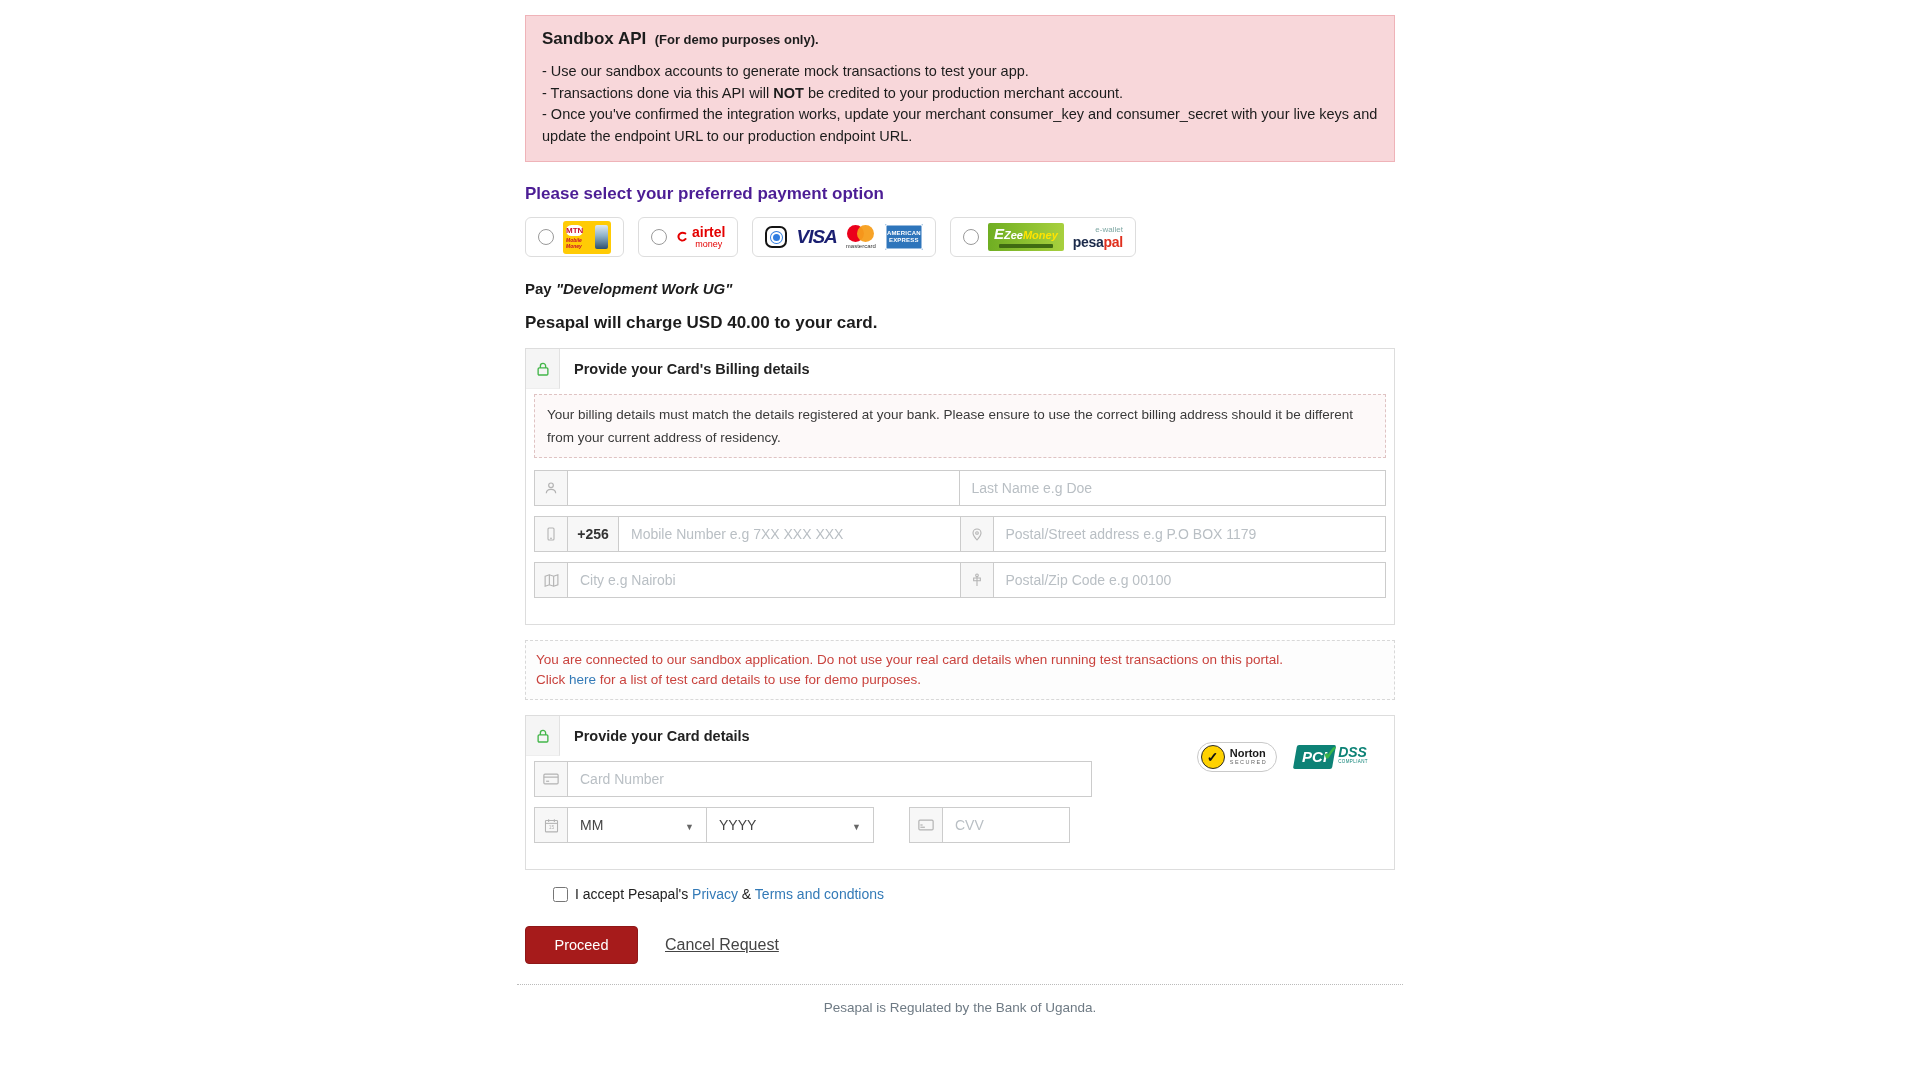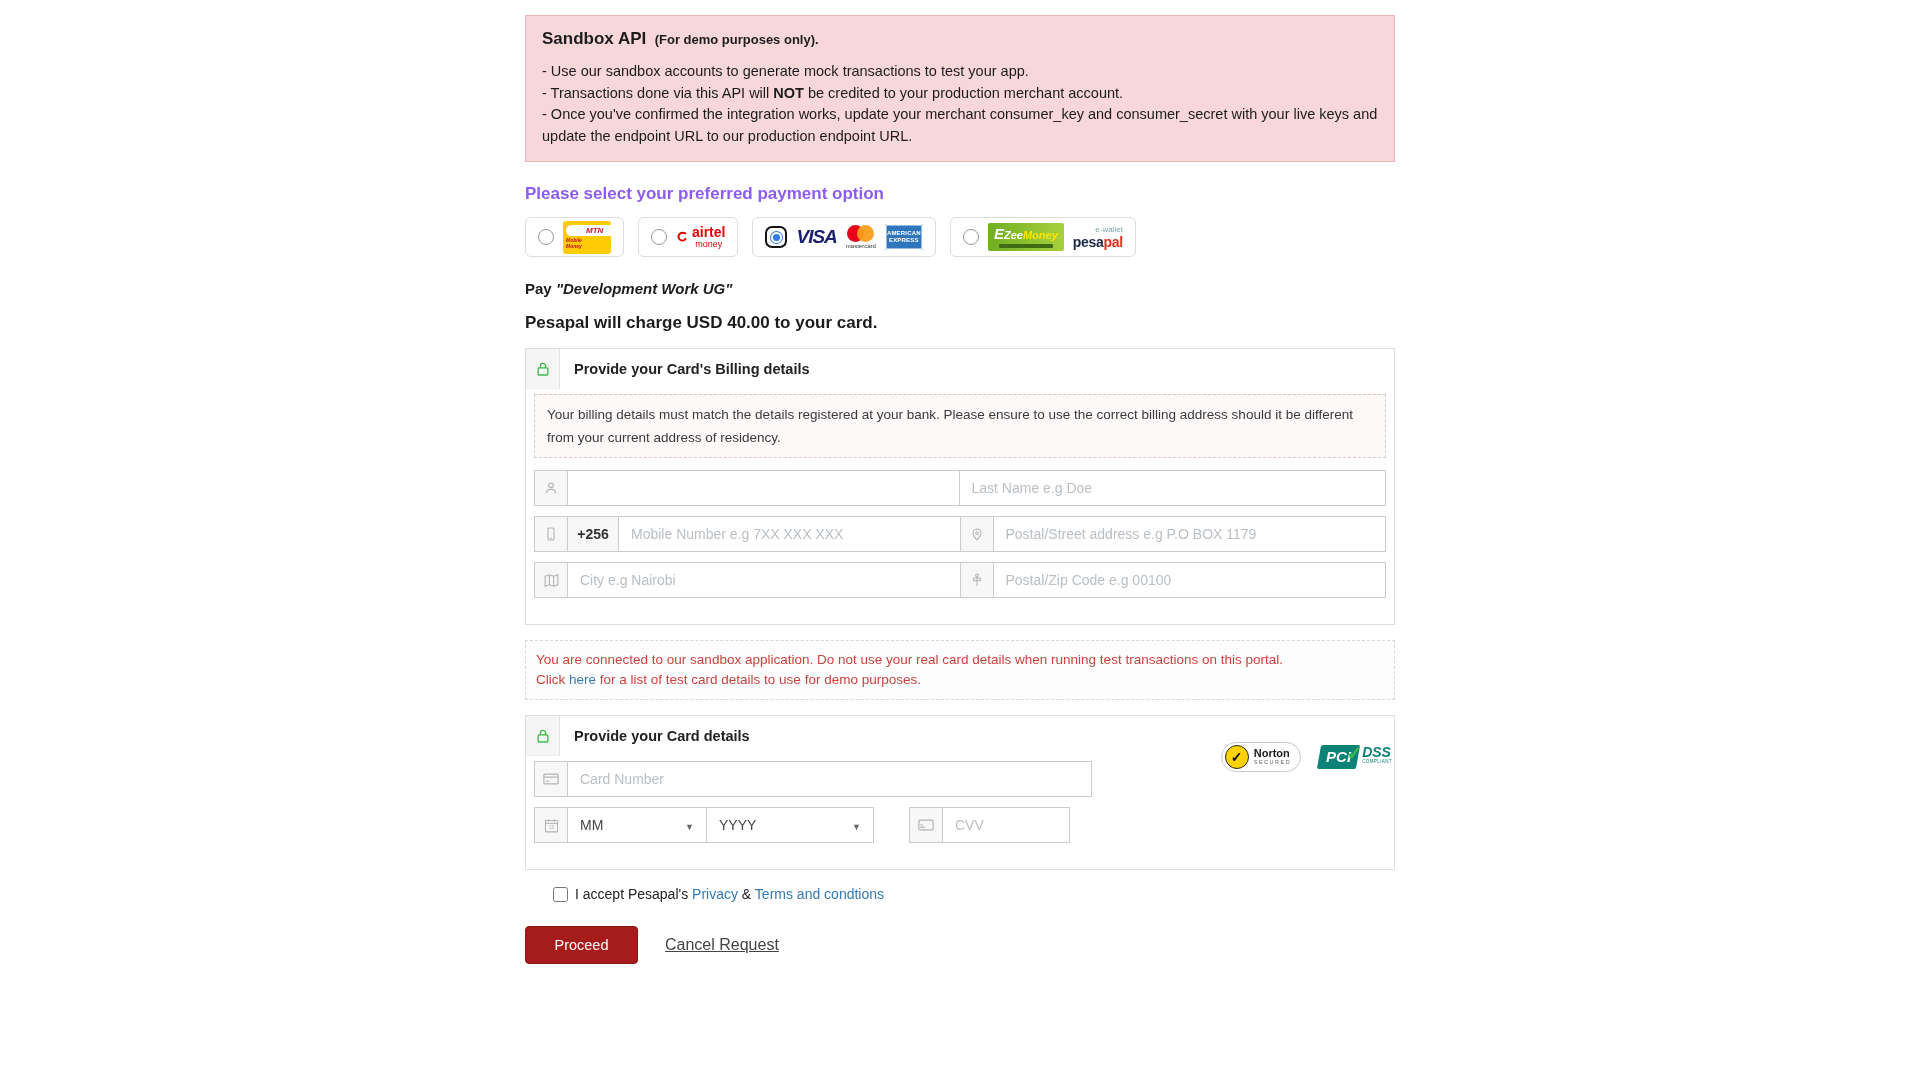--- a/index.html
+++ b/index.html
@@ -8,38 +8,38 @@
   .container{width:870px;margin:0 auto;padding-top:15px;}
 
   
   .alert{background:#f8d7da;border:1px solid #efb3b8;padding:13px 16px 14px;box-sizing:border-box;}
   .alert-title-row{margin-bottom:12px;}
   .alert-title{font-size:17px;font-weight:bold;}
   .alert-subtitle{font-size:13px;font-weight:bold;margin-left:4px;}
   .alert-line{font-size:14.5px;line-height:21.5px;}
 
   
-  .heading{font-size:17px;font-weight:bold;margin:22px 0 13px;color:#8b5cf6;}
+  .heading{font-size:17px;font-weight:bold;margin:22px 0 13px;color:#4c1d95;}
 
   
   .options{display:flex;gap:14px;align-items:stretch;}
   .option{height:40px;border:1px solid #ddd;border-radius:6px;background:#fff;display:inline-flex;
           align-items:center;padding:0 12px;gap:9px;cursor:pointer;box-sizing:border-box;}
   .radio{width:16px;height:16px;border:1.5px solid #9a9a9a;border-radius:50%;background:#fff;flex:0 0 16px;box-sizing:border-box;}
   .radio-selected{width:22px;height:22px;border:2.5px solid #141414;border-radius:7px;display:flex;
           align-items:center;justify-content:center;box-sizing:border-box;flex:0 0 22px;background:#fff;}
   .radio-mid{width:13px;height:13px;border-radius:50%;background:#2f7ce0;display:flex;align-items:center;justify-content:center;}
   .radio-dot{width:7px;height:7px;border-radius:50%;background:#2f7ce0;box-shadow:0 0 0 2px #fff;}
 
   
   .mtn-logo{width:48px;height:33px;background:#ffcb05;border-radius:3px;display:flex;align-items:center;
             justify-content:space-between;padding:2px 3px;box-sizing:border-box;}
   .mtn-left{display:flex;flex-direction:column;align-items:flex-start;}
   .mtn-pill{background:#fff;border-radius:6px;color:#c8102e;font-weight:bold;font-size:8px;
-            padding:1px 20px;line-height:9px;font-style:italic;}
+            padding:1px 0;line-height:9px;}
   .mtn-sub{color:#c8102e;font-size:5px;font-weight:bold;font-style:italic;margin-top:1px;line-height:6px;width:26px;}
   .mtn-art{width:13px;height:24px;border-radius:2px;background:linear-gradient(180deg,#dfe9f2 0%,#8fb2c9 45%,#2e506e 100%);}
   
   .airtel-logo{display:flex;align-items:center;gap:2px;}
   .airtel-text{display:flex;flex-direction:column;align-items:center;line-height:1;}
   .airtel-name{color:#e40000;font-weight:bold;font-size:14px;}
   .airtel-sub{color:#e40000;font-size:9px;margin-top:1px;}
   
   .visa{color:#1a1f71;font-weight:bold;font-style:italic;font-size:19px;letter-spacing:-1px;}
   .mc{display:flex;flex-direction:column;align-items:center;line-height:1;}
@@ -96,21 +96,21 @@
   .note{margin-top:15px;border:1px dashed #d8d8d8;background:#fdfdfd;padding:9px 10px;font-size:13.5px;
         line-height:20px;color:#c9433e;}
   .link{color:#337ab7;text-decoration:none;cursor:pointer;}
 
   
   .cardnum-row{width:558px;margin-top:5px;}
   .selbox.mm{flex:0 0 140px;}
   .selbox.yyyy{flex:0 0 168px;}
   .gapcell{flex:0 0 35px;}
   .inp.cvv{flex:0 0 128px;}
-  .badges{position:absolute;top:26px;right:2px;display:flex;gap:18px;align-items:center;}
+  .badges{position:absolute;top:26px;right:26px;display:flex;gap:18px;align-items:center;}
   .norton{display:flex;align-items:center;gap:5px;border:1px solid #c9c9c9;border-radius:16px;padding:2px 9px 2px 3px;background:#fff;}
   .norton-check{width:24px;height:24px;border-radius:50%;background:#ffd200;border:1.5px solid #2b2b2b;
         display:flex;align-items:center;justify-content:center;box-sizing:border-box;}
   .norton-check::after{content:"✓";font-weight:bold;font-size:14px;color:#111;}
   .norton-col{display:flex;flex-direction:column;line-height:1;}
   .norton-name{font-size:11px;font-weight:bold;color:#1a1a1a;}
   .norton-sub{font-size:5.5px;letter-spacing:1.5px;color:#666;margin-top:1px;}
   .pci{display:flex;align-items:flex-start;position:relative;}
   .pci-box{background:#0d8276;transform:skewX(-10deg);padding:3px 7px;border-radius:2px;}
   .pci-text{color:#fff;font-weight:bold;font-style:italic;font-size:15px;transform:skewX(10deg);display:inline-block;line-height:1;}
@@ -366,13 +366,16 @@
       <span><span>I accept Pesapal's </span><a class="link">Privacy</a><span> &amp; </span><a class="link">Terms and condtions</a></span>
     </div>
 
     <div class="actions">
       <button class="proceed">Proceed</button>
       <span class="cancel">Cancel Request</span>
     </div>
 
   </div>
 
+  <div class="footer-wrap">
+    <div class="footer-text">Pesapal is Regulated by the Bank of Uganda.</div>
+  </div>
 </div>
 
 </body></html>

